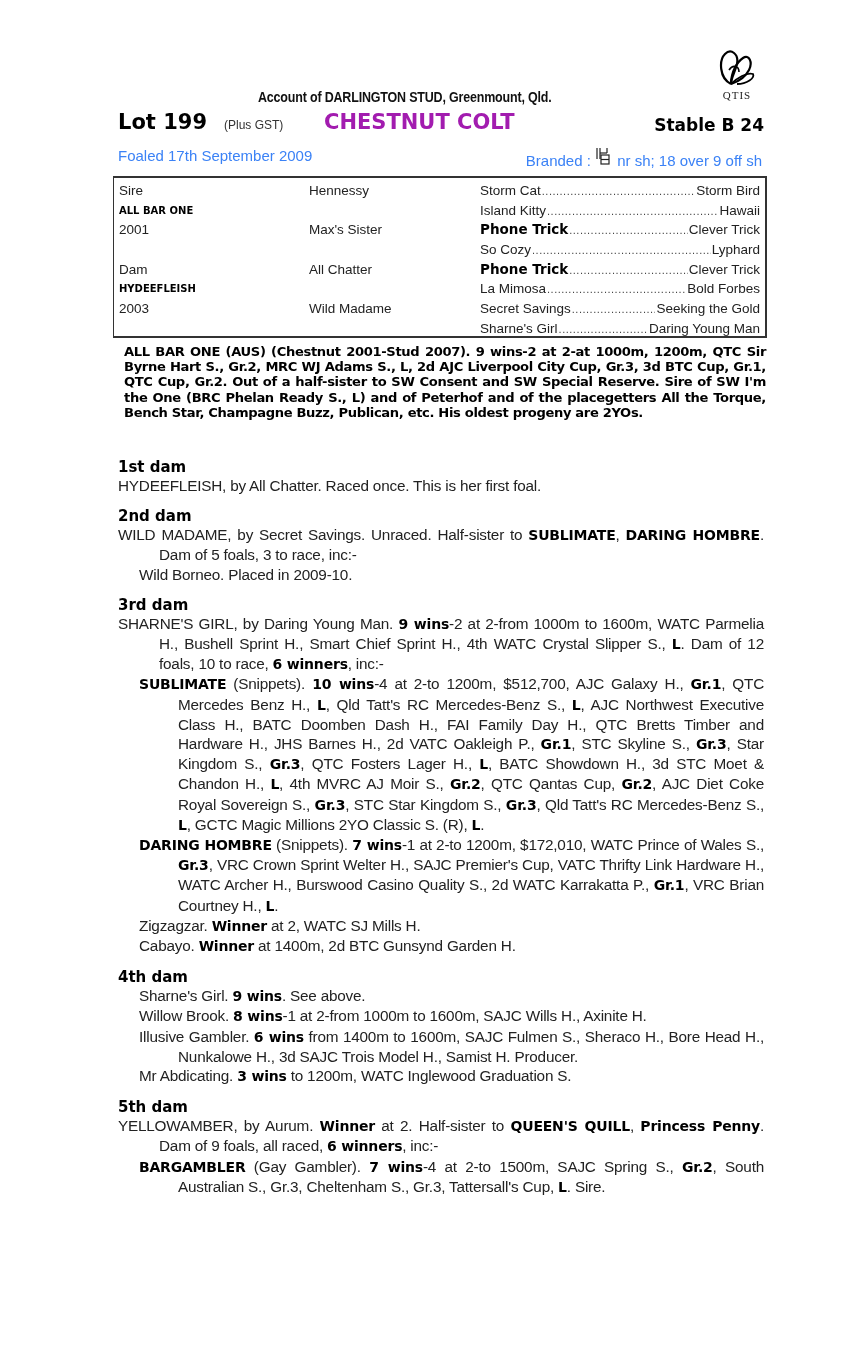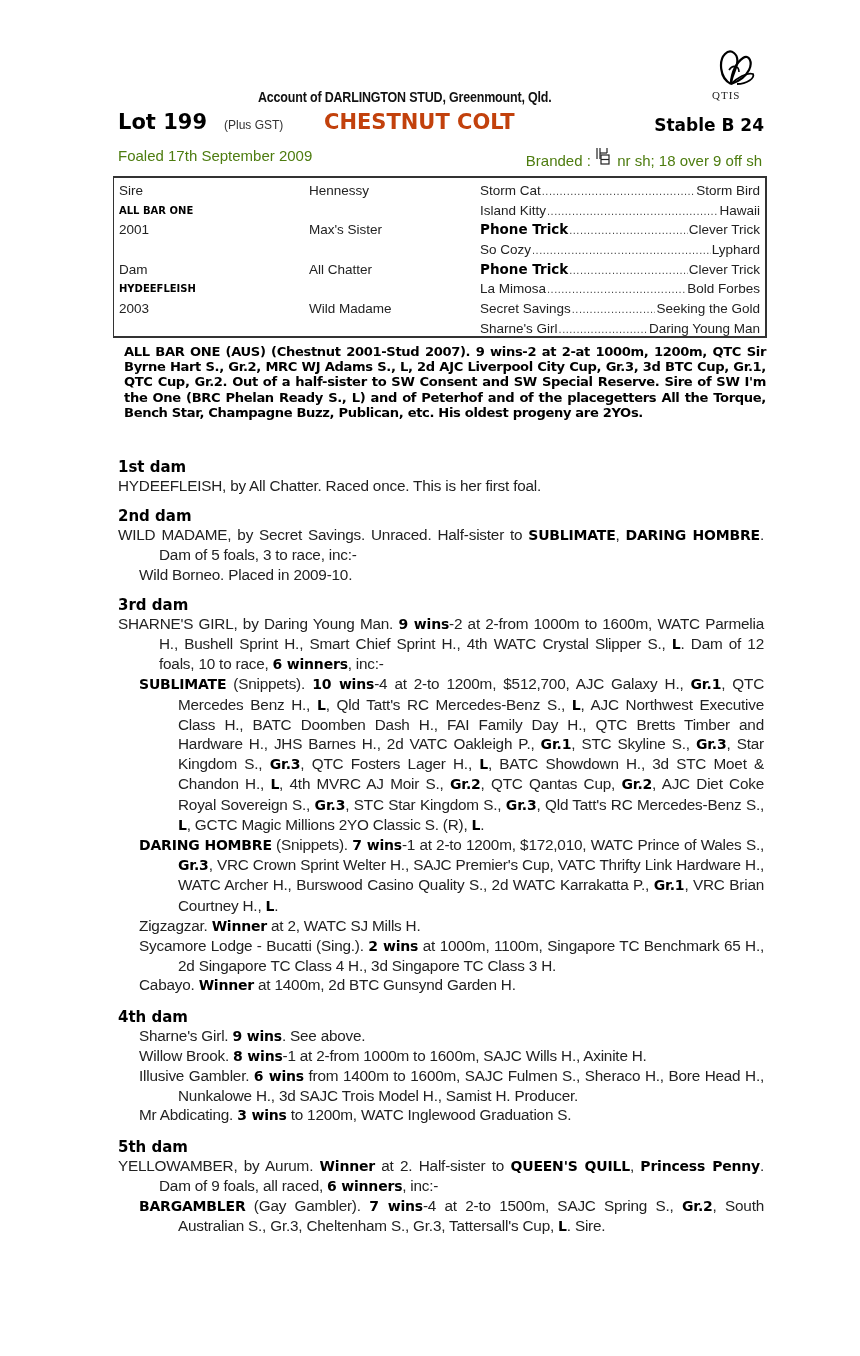--- a/index.html
+++ b/index.html
@@ -1,31 +1,31 @@
 <!DOCTYPE html>
 <html><head>
 <meta charset="utf-8">
 <style>
   html, body { margin: 0; padding: 0; background: #ffffff; }
   body { width: 860px; height: 1356px; position: relative; overflow: hidden; color: #111; font-family: "Liberation Sans", sans-serif; }
 
   
-  .logo { position: absolute; left: 712px; top: 48px; width: 50px; height: 62px; }
+  .logo { position: absolute; left: 712px; top: 48px; width: 50px; height: 62px; text-align: center; }
   .logo svg { display: block; margin: 0 auto; }
   .logo .qtis { font-family: "Liberation Serif", serif; font-size: 11px; letter-spacing: 1px; color: #222; margin-top: 1px; }
 
   .account { position: absolute; left: 258px; top: 89px; font-family: "Liberation Sans", sans-serif; font-weight: bold; font-size: 14.5px; letter-spacing: -0.2px; transform: scaleX(0.86); transform-origin: left top; color: #111; white-space: nowrap; }
 
   .lotline { position: absolute; left: 118px; top: 110px; width: 650px; height: 28px; white-space: nowrap; }
   .lot-num { position: absolute; left: 0; top: 0; font-family: "DejaVu Sans", sans-serif; font-weight: bold; font-size: 21px; color: #000; }
   .plus-gst { position: absolute; left: 106px; top: 8px; font-size: 12px; color: #333; }
-  .horse-desc { position: absolute; left: 206px; top: 0; font-family: "DejaVu Sans", sans-serif; font-weight: bold; font-size: 21px; color: #c2410c; }
+  .horse-desc { position: absolute; left: 206px; top: 0; font-family: "DejaVu Sans", sans-serif; font-weight: bold; font-size: 21px; color: #a21caf; }
   .stable { position: absolute; right: 4px; top: 5px; font-family: "DejaVu Sans", sans-serif; font-weight: bold; font-size: 17px; color: #000; }
 
-  .foaledline { position: absolute; left: 118px; top: 147px; width: 644px; height: 20px; font-size: 15px; color: #4d7c0f; white-space: nowrap; }
+  .foaledline { position: absolute; left: 118px; top: 147px; width: 644px; height: 20px; font-size: 15px; color: #3b82f6; white-space: nowrap; }
   .foaled { position: absolute; left: 0; top: 0; }
   .branded { position: absolute; right: 0; top: 0; }
   .brand-mark { display: inline-block; font-family: "DejaVu Sans", sans-serif; font-size: 13px; vertical-align: 3px; letter-spacing: -2px; margin-right: 2px; }
 
   
   .ped-box { position: absolute; left: 113px; top: 176px; width: 651px; height: 158px; border: 2px solid #333; border-left-width: 1.5px; }
   .ped-col1 { position: absolute; left: 5px; top: 3px; width: 180px; }
   .ped-col2 { position: absolute; left: 195px; top: 3px; width: 160px; }
   .ped-col3 { position: absolute; left: 366px; top: 3px; width: 280px; }
   .pr { height: 19.7px; line-height: 19.7px; font-size: 13.5px; color: #222; white-space: nowrap; }
@@ -165,21 +165,20 @@
       <div class="sec-h">2nd dam</div>
       <div class="para l0">WILD MADAME, by Secret Savings. Unraced. Half-sister to <span class="b">SUBLIMATE</span>, <span class="b">DARING HOMBRE</span>. Dam of 5 foals, 3 to race, inc:-</div>
       <div class="para l1">Wild Borneo. Placed in 2009-10.</div>
     </div>
     <div class="sec">
       <div class="sec-h">3rd dam</div>
       <div class="para l0">SHARNE'S GIRL, by Daring Young Man. <span class="b">9 wins</span>-2 at 2-from 1000m to 1600m, WATC Parmelia H., Bushell Sprint H., Smart Chief Sprint H., 4th WATC Crystal Slipper S., <span class="b">L</span>. Dam of 12 foals, 10 to race, <span class="b">6 winners</span>, inc:-</div>
       <div class="para l1"><span class="b">SUBLIMATE</span> (Snippets). <span class="b">10 wins</span>-4 at 2-to 1200m, $512,700, AJC Galaxy H., <span class="b">Gr.1</span>, QTC Mercedes Benz H., <span class="b">L</span>, Qld Tatt's RC Mercedes-Benz S., <span class="b">L</span>, AJC Northwest Executive Class H., BATC Doomben Dash H., FAI Family Day H., QTC Bretts Timber and Hardware H., JHS Barnes H., 2d VATC Oakleigh P., <span class="b">Gr.1</span>, STC Skyline S., <span class="b">Gr.3</span>, Star Kingdom S., <span class="b">Gr.3</span>, QTC Fosters Lager H., <span class="b">L</span>, BATC Showdown H., 3d STC Moet &amp; Chandon H., <span class="b">L</span>, 4th MVRC AJ Moir S., <span class="b">Gr.2</span>, QTC Qantas Cup, <span class="b">Gr.2</span>, AJC Diet Coke Royal Sovereign S., <span class="b">Gr.3</span>, STC Star Kingdom S., <span class="b">Gr.3</span>, Qld Tatt's RC Mercedes-Benz S., <span class="b">L</span>, GCTC Magic Millions 2YO Classic S. (R), <span class="b">L</span>.</div>
       <div class="para l1"><span class="b">DARING HOMBRE</span> (Snippets). <span class="b">7 wins</span>-1 at 2-to 1200m, $172,010, WATC Prince of Wales S., <span class="b">Gr.3</span>, VRC Crown Sprint Welter H., SAJC Premier's Cup, VATC Thrifty Link Hardware H., WATC Archer H., Burswood Casino Quality S., 2d WATC Karrakatta P., <span class="b">Gr.1</span>, VRC Brian Courtney H., <span class="b">L</span>.</div>
       <div class="para l1">Zigzagzar. <span class="b">Winner</span> at 2, WATC SJ Mills H.</div>
-      <div class="para l1">Sycamore Lodge - Bucatti (Sing.). <span class="b">2 wins</span> at 1000m, 1100m, Singapore TC Benchmark 65 H., 2d Singapore TC Class 4 H., 3d Singapore TC Class 3 H.</div>
       <div class="para l1">Cabayo. <span class="b">Winner</span> at 1400m, 2d BTC Gunsynd Garden H.</div>
     </div>
     <div class="sec">
       <div class="sec-h">4th dam</div>
       <div class="para l1">Sharne's Girl. <span class="b">9 wins</span>. See above.</div>
       <div class="para l1">Willow Brook. <span class="b">8 wins</span>-1 at 2-from 1000m to 1600m, SAJC Wills H., Axinite H.</div>
       <div class="para l1">Illusive Gambler. <span class="b">6 wins</span> from 1400m to 1600m, SAJC Fulmen S., Sheraco H., Bore Head H., Nunkalowe H., 3d SAJC Trois Model H., Samist H. Producer.</div>
       <div class="para l1">Mr Abdicating. <span class="b">3 wins</span> to 1200m, WATC Inglewood Graduation S.</div>
     </div>
     <div class="sec">

